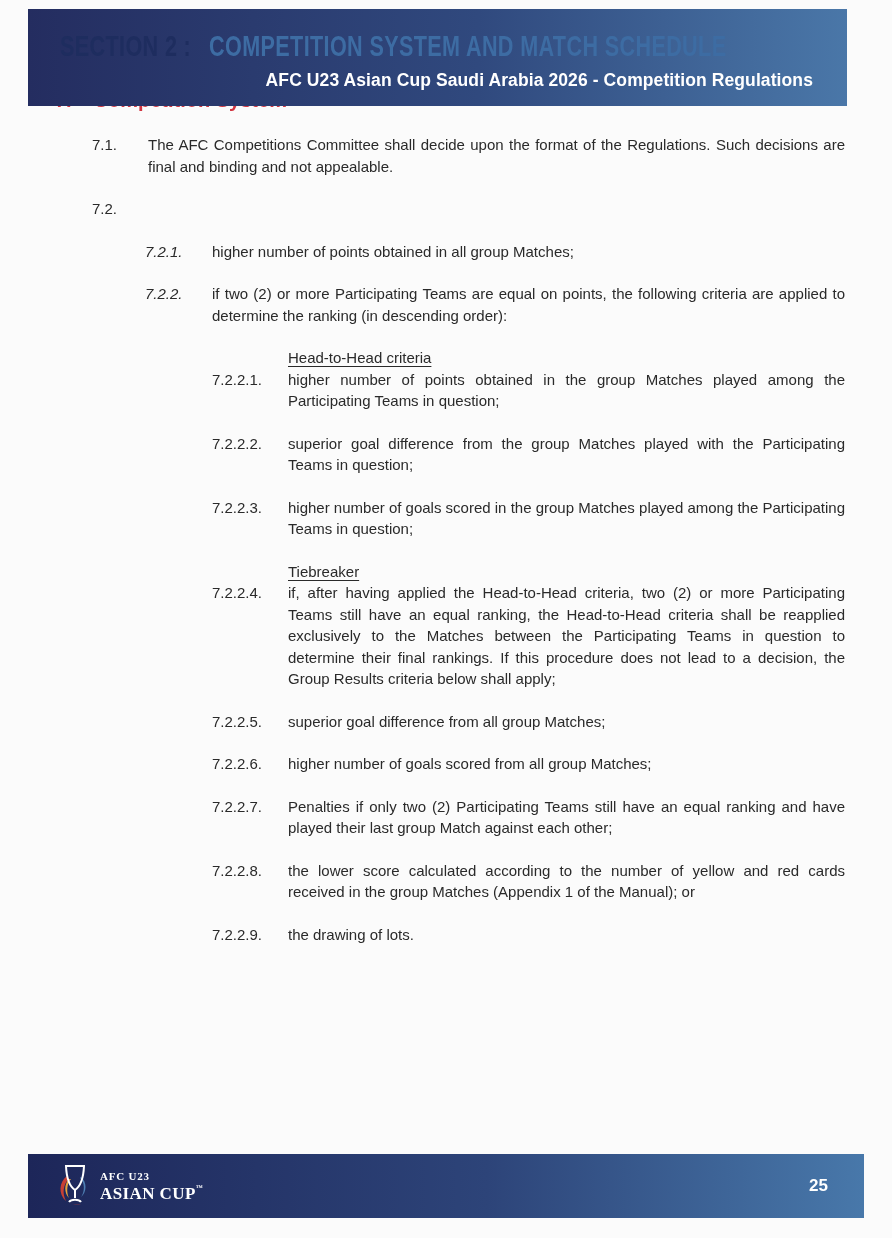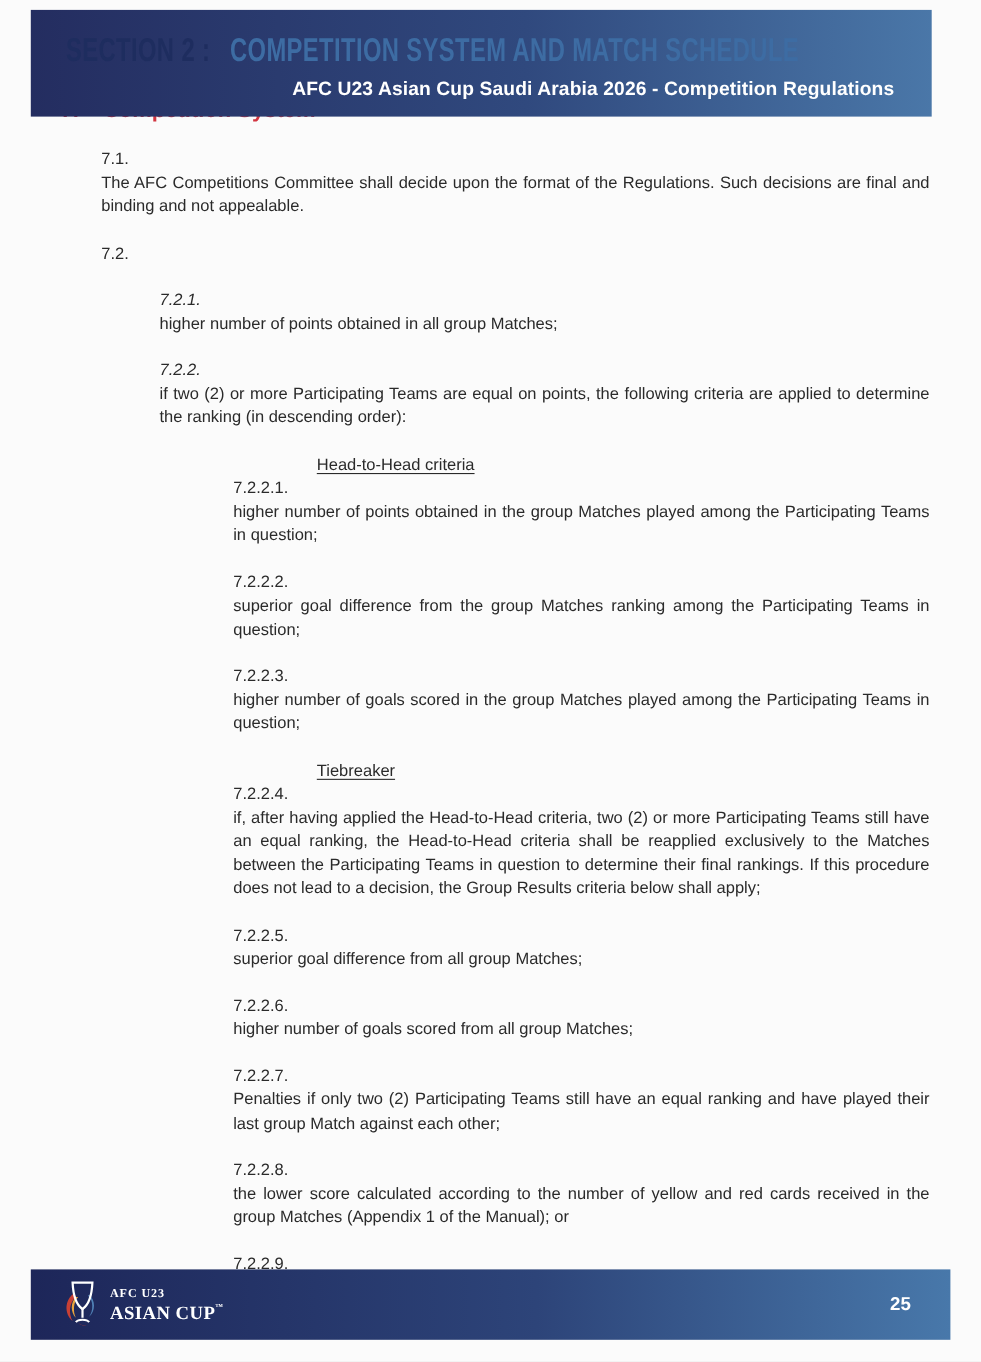--- a/index.html
+++ b/index.html
@@ -33,21 +33,21 @@
   .section-label{color:#1e2d5f;}
   .section-title{color:#3d6ca3;margin-left:16px;}
   
   .article-heading{
     margin:24px 0 0 55px;
     font-size:20px;font-weight:bold;color:#d23540;line-height:27px;
   }
   .article-num{display:inline-block;width:33px;}
   
   .clauses{margin:20px 47px 0 0;font-size:15px;line-height:21.5px;}
-  .clause{display:flex;margin:0 0 21px 0;flex-direction:column;}
+  .clause{display:flex;margin:0 0 21px 0;}
   .clause .num{flex:none;}
   .clause .body{flex:1;text-align:justify;}
   .clause.level1{padding-left:92px;}  .clause.level1 .num{width:56px;}
   .clause.level2{padding-left:145px;} .clause.level2 .num{width:67px;font-style:italic;}
   .clause.level3{padding-left:212px;} .clause.level3 .num{width:76px;}
   .criteria-heading{
     margin:0 0 0 288px;
     text-decoration:underline;text-underline-offset:3px;
   }
   
@@ -101,21 +101,21 @@
         <span class="num">7.2.2.</span>
         <span class="body">if two (2) or more Participating Teams are equal on points, the following criteria are applied to determine the ranking (in descending order):</span>
       </div>
       <div class="criteria-heading">Head-to-Head criteria</div>
       <div class="clause level3">
         <span class="num">7.2.2.1.</span>
         <span class="body">higher number of points obtained in the group Matches played among the Participating Teams in question;</span>
       </div>
       <div class="clause level3">
         <span class="num">7.2.2.2.</span>
-        <span class="body">superior goal difference from the group Matches ranking among the Participating Teams in question;</span>
+        <span class="body">superior goal difference from the group Matches played with the Participating Teams in question;</span>
       </div>
       <div class="clause level3">
         <span class="num">7.2.2.3.</span>
         <span class="body">higher number of goals scored in the group Matches played among the Participating Teams in question;</span>
       </div>
       <div class="criteria-heading">Tiebreaker</div>
       <div class="clause level3">
         <span class="num">7.2.2.4.</span>
         <span class="body">if, after having applied the Head-to-Head criteria, two (2) or more Participating Teams still have an equal ranking, the Head-to-Head criteria shall be reapplied exclusively to the Matches between the Participating Teams in question to determine their final rankings. If this procedure does not lead to a decision, the Group Results criteria below shall apply;</span>
       </div>

